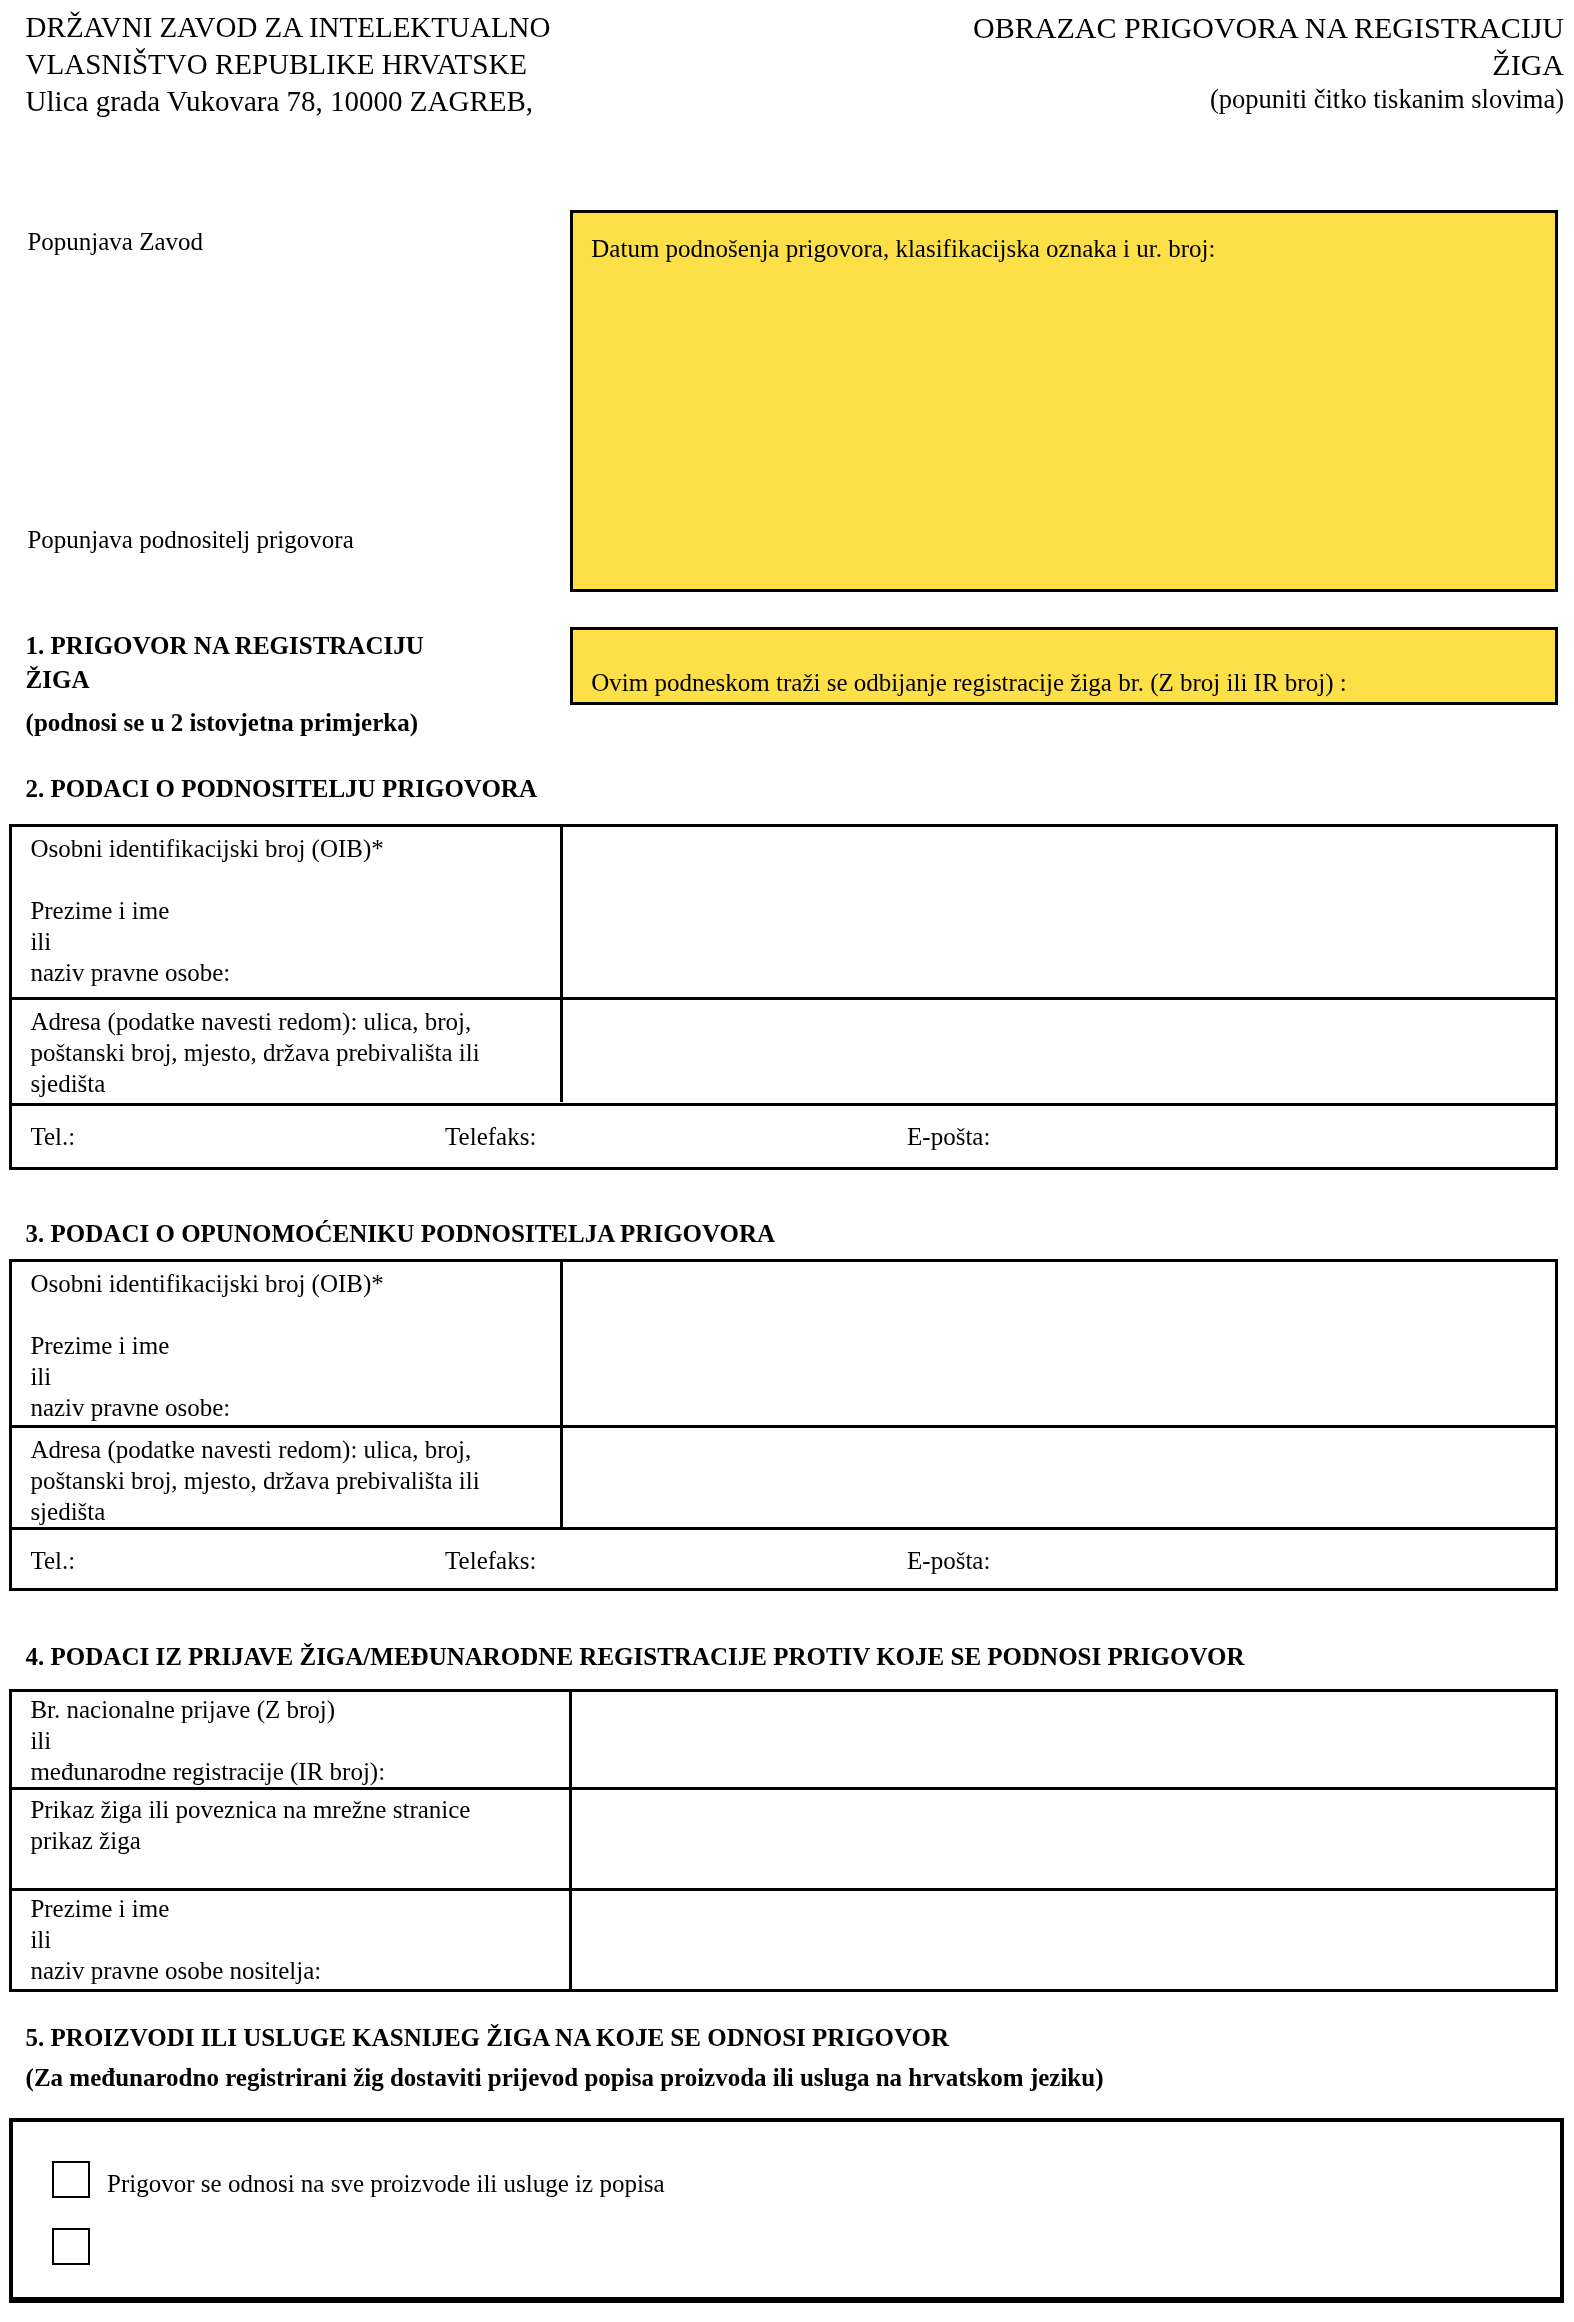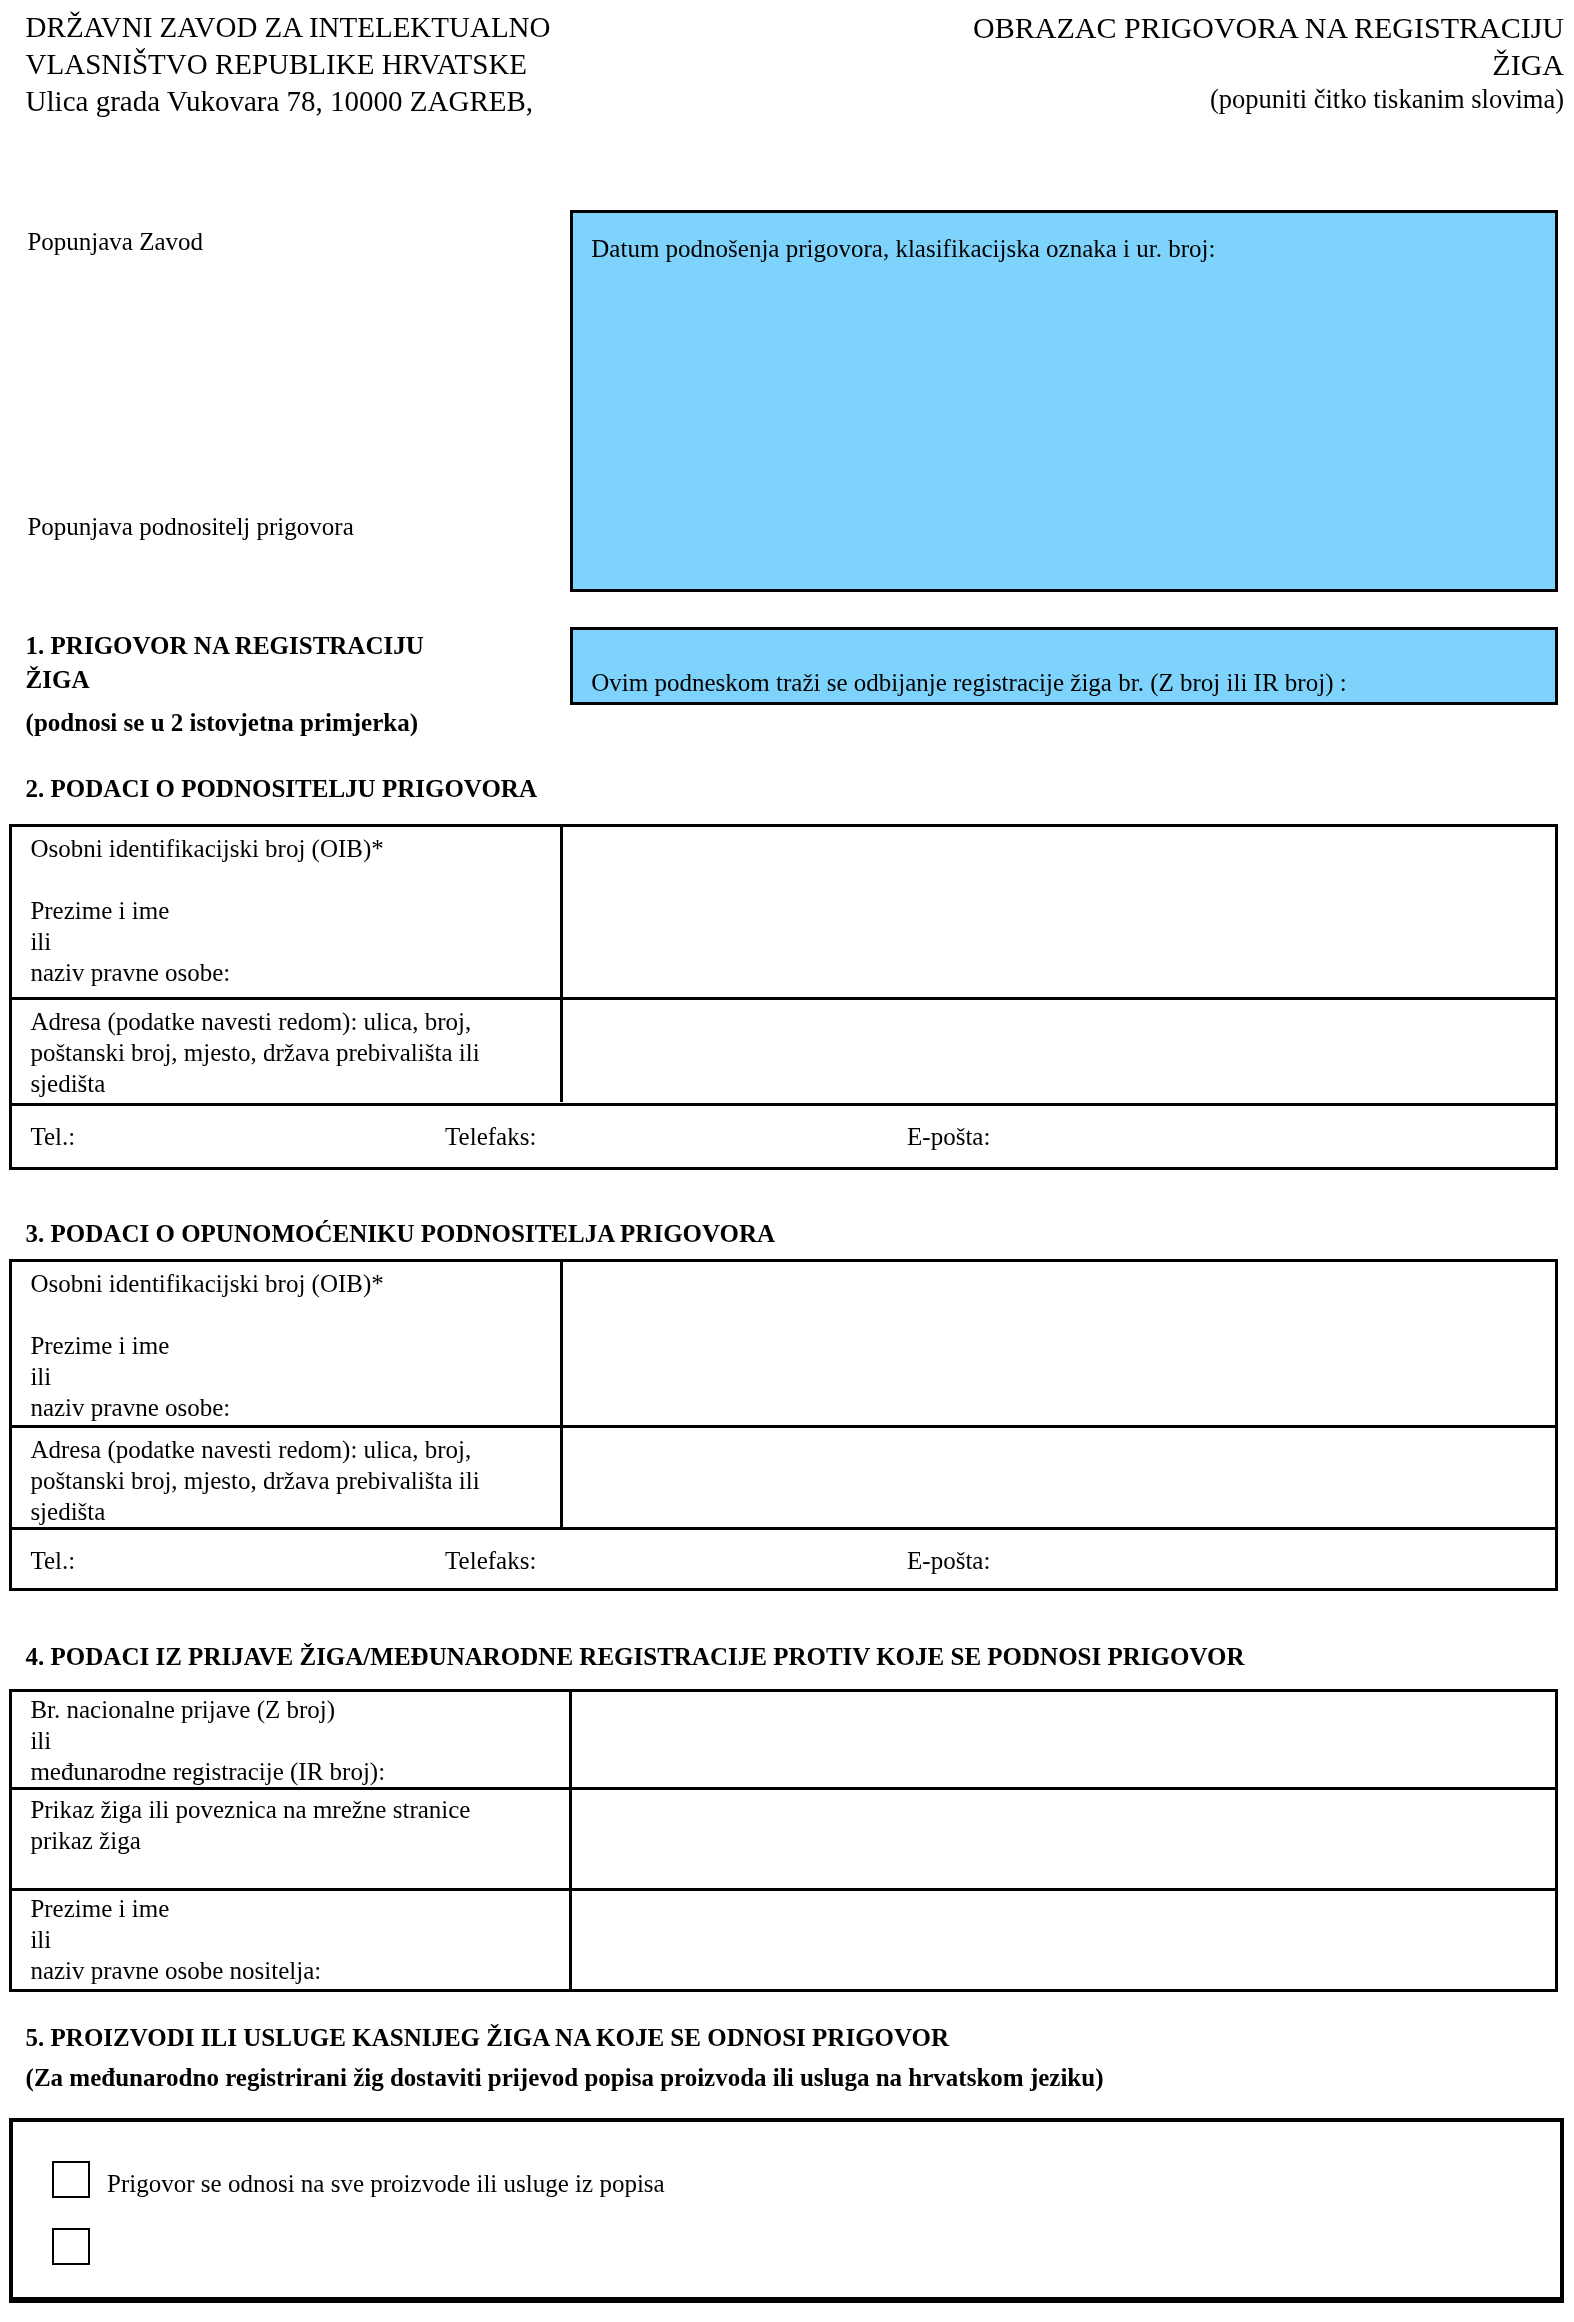--- a/index.html
+++ b/index.html
@@ -12,21 +12,21 @@
     font-size:25px;
     line-height:31px;
     margin:0 auto;
     overflow:hidden;
   }
   .abs{position:absolute;}
   .hdr-left{left:25.6px;top:9.1px;font-size:29px;line-height:37px;}
   .hdr-right{right:10px;top:9.1px;text-align:right;}
   .hdr-right .title{font-size:30px;line-height:37px;font-weight:normal;}
   .hdr-right .note{font-size:26.5px;line-height:33px;}
-  .outbox{border:3.7px solid #000;box-sizing:border-box;background:#7dd3fc;}
+  .outbox{border:3.7px solid #000;box-sizing:border-box;background:#fde047;}
   .datebox{left:570px;top:210px;width:988px;height:382px;}
   .datebox .cap{padding:20px 16.4px 0 18.3px;}
   .s1box{left:570px;top:627px;width:988px;height:78px;}
   .s1box .cap{padding:37px 16.4px 0 18.3px;}
   .heading{left:25.6px;font-weight:bold;font-size:25px;line-height:33px;}
   .ftable{left:9.1px;width:1549px;border:3.7px solid #000;box-sizing:border-box;background:#fff;}
   .frow{position:relative;box-sizing:border-box;border-bottom:3.7px solid #000;}
   .frow.last{border-bottom:none;}
   .cellpad{padding:5.5px 12.8px 0 18.3px;}
   .line{height:31px;white-space:nowrap;}
@@ -46,21 +46,21 @@
     <div>VLASNIŠTVO REPUBLIKE HRVATSKE</div>
     <div>Ulica grada Vukovara 78, 10000 ZAGREB,</div>
   </div>
   <div class="abs hdr-right">
     <div class="title">OBRAZAC PRIGOVORA NA REGISTRACIJU</div>
     <div class="title">ŽIGA</div>
     <div class="note">(popuniti čitko tiskanim slovima)</div>
   </div>
 
   <div class="abs" style="left:27.4px;top:226px;">Popunjava Zavod</div>
-  <div class="abs" style="left:27.4px;top:511px;">Popunjava podnositelj prigovora</div>
+  <div class="abs" style="left:27.4px;top:524px;">Popunjava podnositelj prigovora</div>
 
   <div class="abs outbox datebox">
     <div class="cap">Datum podnošenja prigovora, klasifikacijska oznaka i ur. broj:</div>
   </div>
 
   <div class="abs heading" style="top:629px;max-width:530px;line-height:34px;">
     <div>1. PRIGOVOR NA REGISTRACIJU</div>
     <div>ŽIGA</div>
     <div style="margin-top:9.1px;">(podnosi se u 2 istovjetna primjerka)</div>
   </div>

